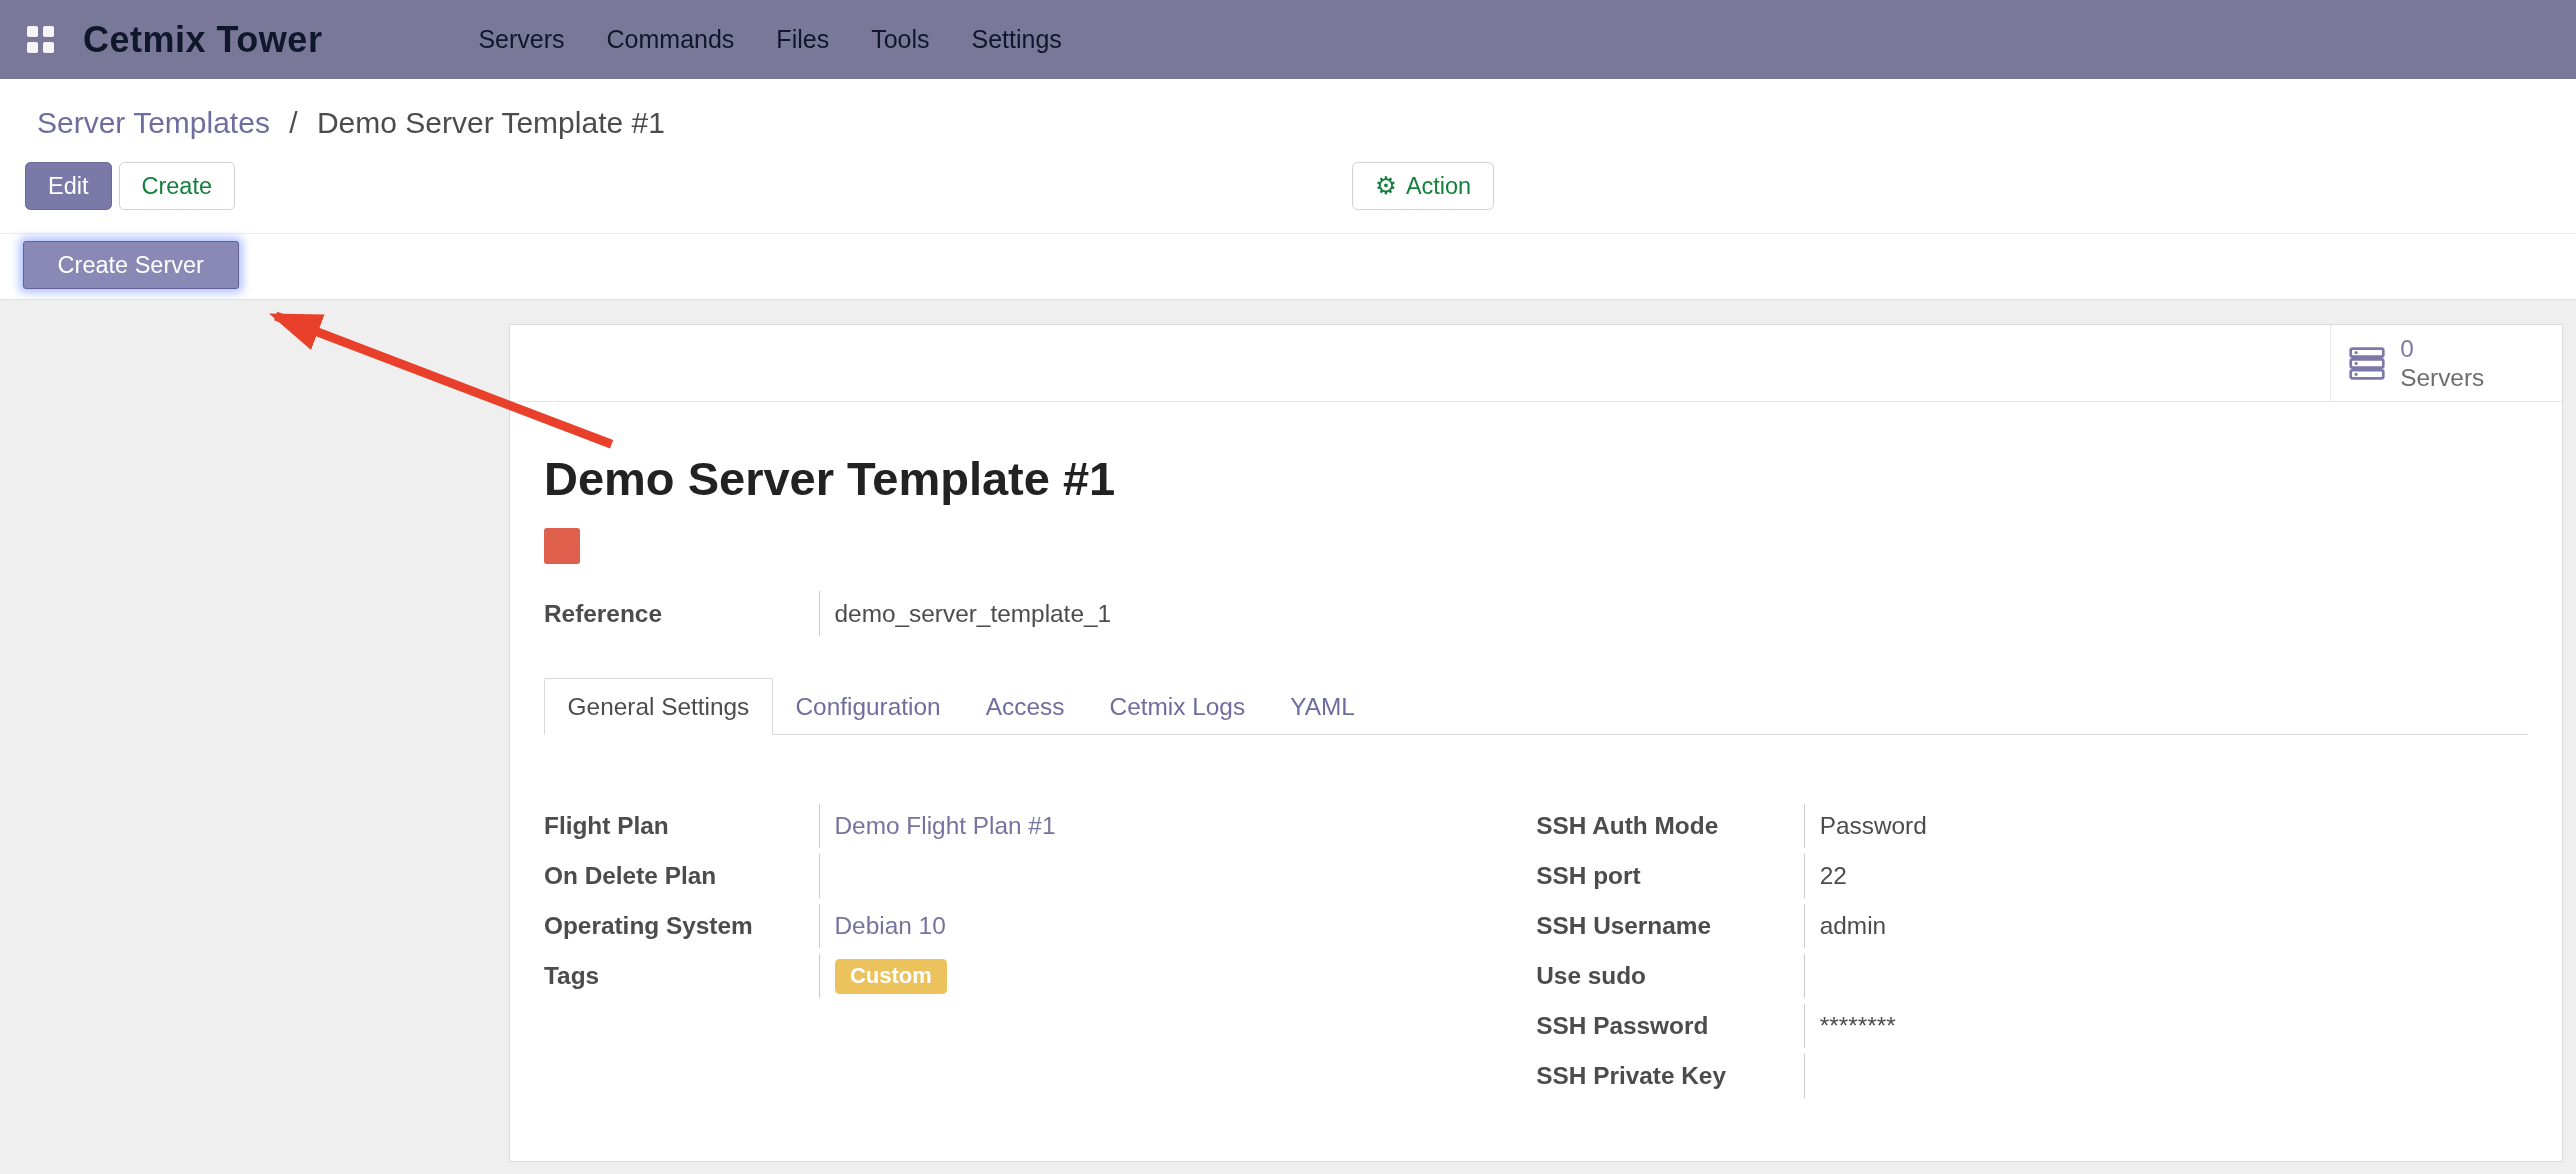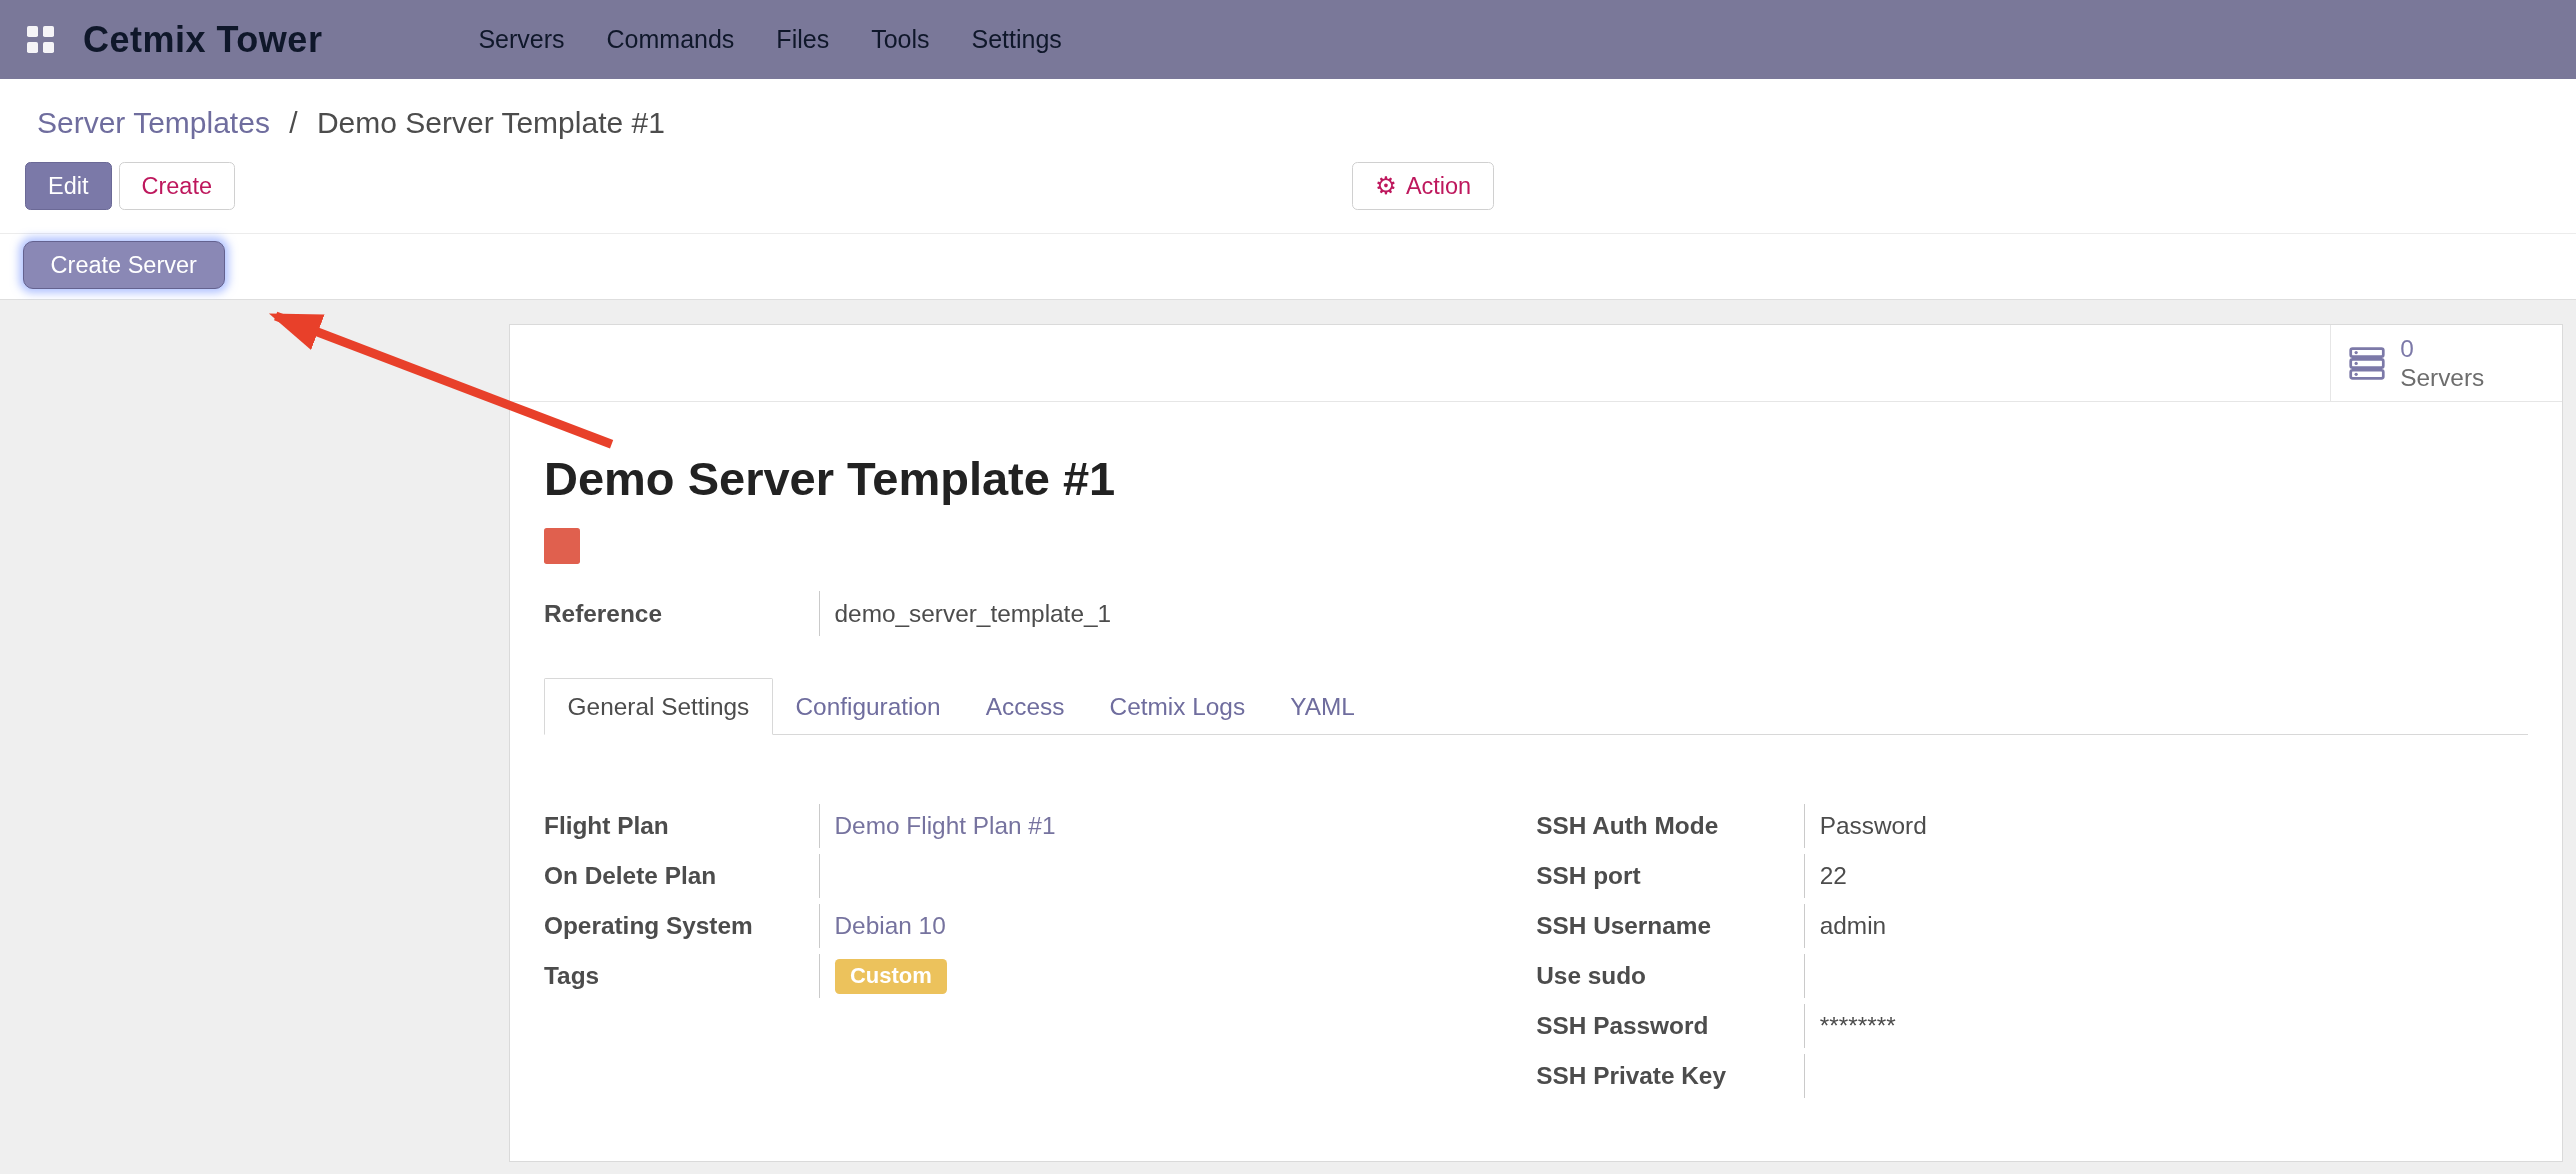--- a/index.html
+++ b/index.html
@@ -30,31 +30,31 @@
   .bc-link { color:#6f6d9e; cursor:pointer;margin-left:12px; }
   .bc-sep { color:#4c4c4c; margin:0 11px; }
   .bc-current { color:#4c4c4c; }
 
   .cp-buttons { display:flex; gap:7px; position:relative; }
   .btn {
     font-size:23.5px; line-height:28px; padding:9px 22px; border-radius:5.4px;
     border:0.9px solid transparent; cursor:pointer; font-family:inherit; background:#fff;
   }
   .btn-primary { background:#7b79a8; border-color:#6b6996; color:#fff; }
-  .btn-default { background:#fff; border-color:#d0d0d0; color:#be185d; }
+  .btn-default { background:#fff; border-color:#d0d0d0; color:#15803d; }
   .action-btn { position:absolute; left:1327px; top:0; display:flex; align-items:center; gap:9px; }
   .gear { font-size:24.4px; line-height:28px; }
 
   
   .statusbar {
     background:#fff; border-top:0.9px solid #ececec; border-bottom:0.9px solid #dedede;
     padding:7.2px 22.6px 10px;
   }
   .create-server-btn {
-    font-size:23.5px; line-height:28px; padding:9px 27px; border-radius:10px;
+    font-size:23.5px; line-height:28px; padding:9px 34px; border-radius:3px;
     background:#8a88b5; border:0.9px solid #64628f; color:#fff; cursor:pointer;
     font-family:inherit;
     box-shadow:0 0 9px 3.6px rgba(115,145,255,.55);
   }
 
   
   .content { position:relative; height:873px; background:#efefef; }
   .sheet {
     position:absolute; left:509px; right:12.6px; top:24.4px; height:838px;
     background:#fff; border:0.9px solid #dadada;

